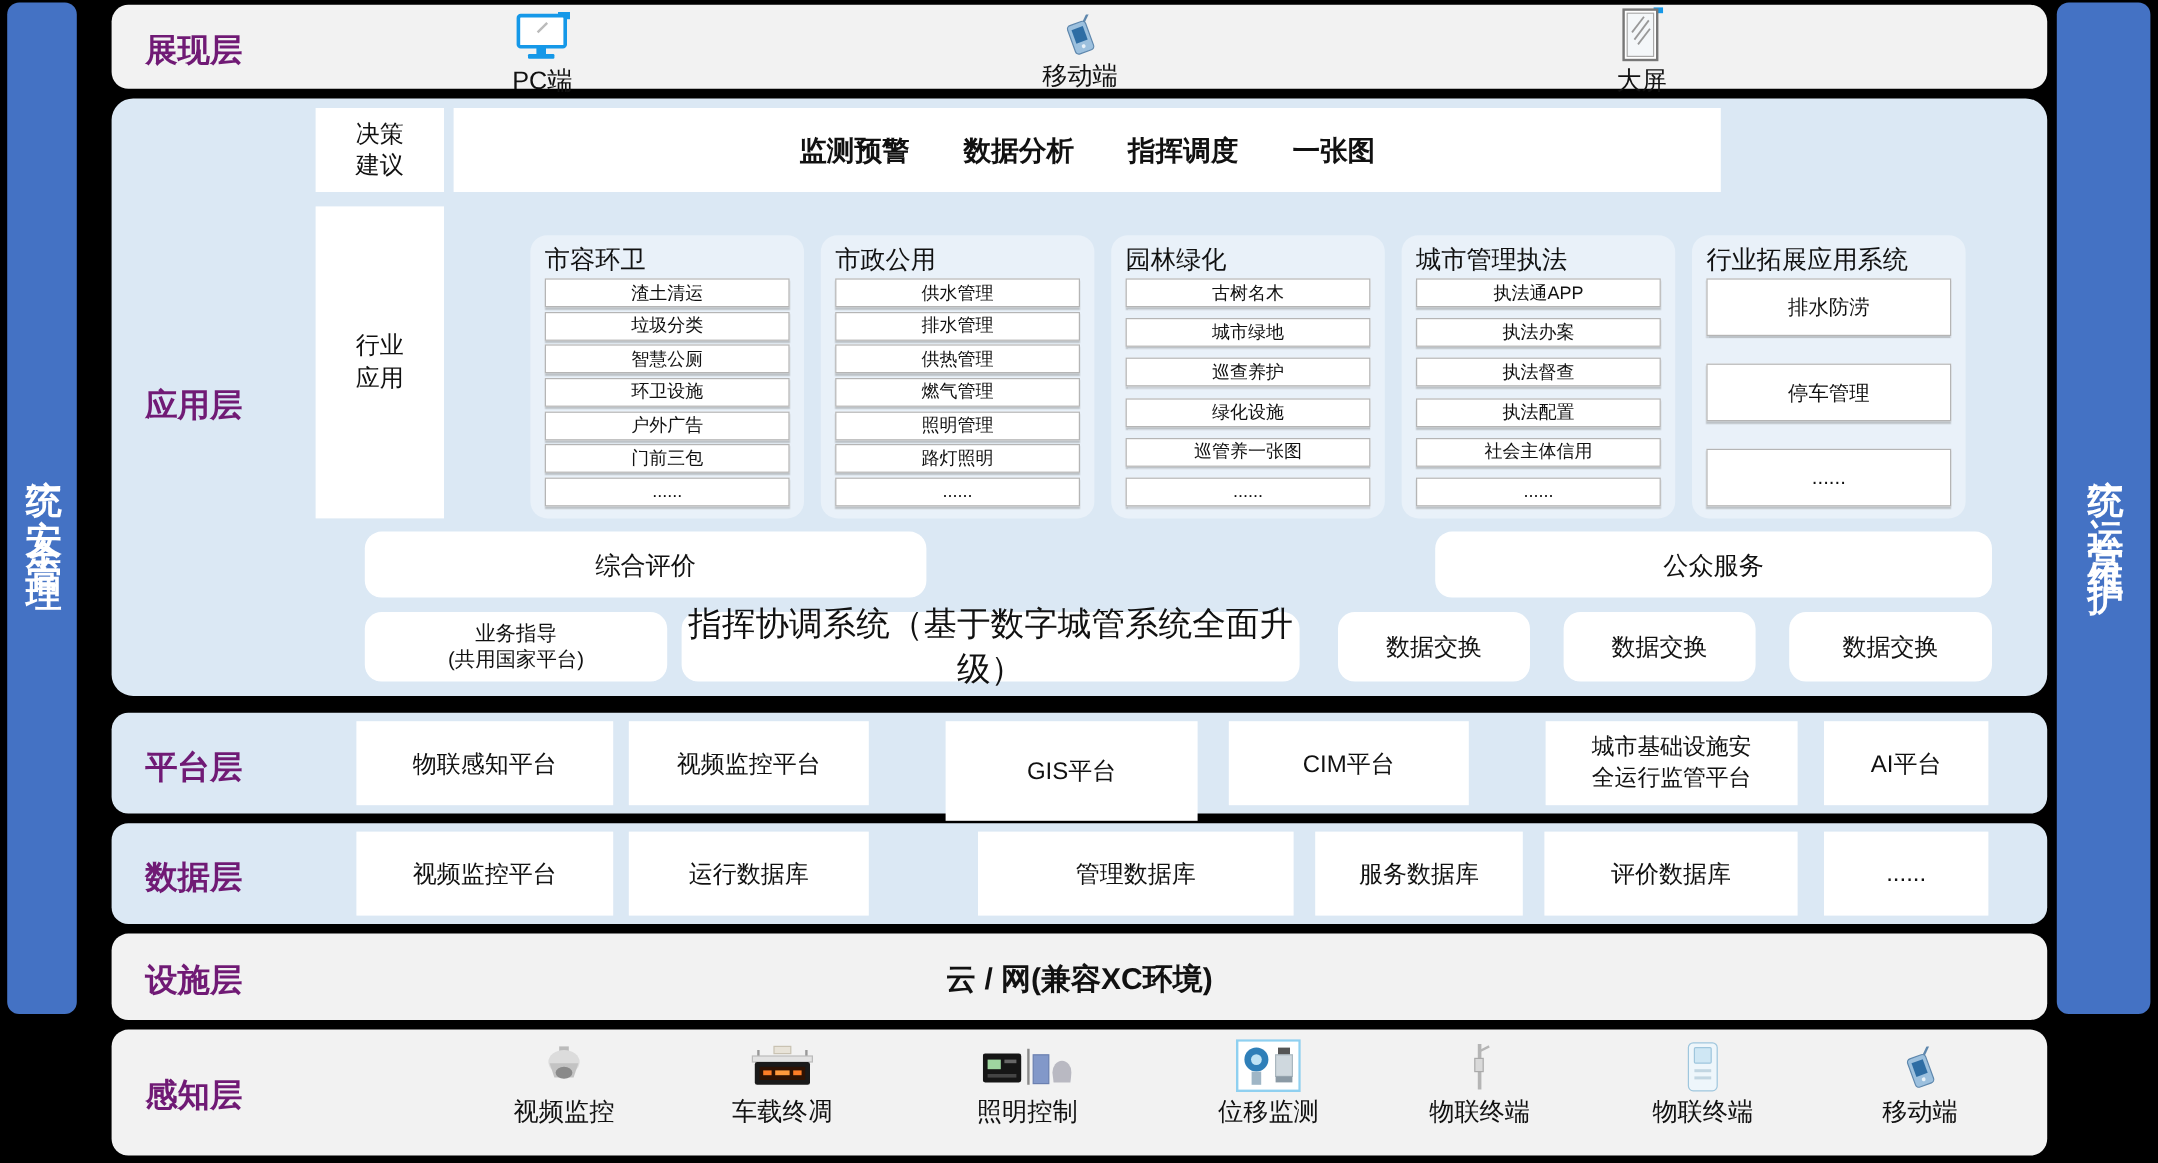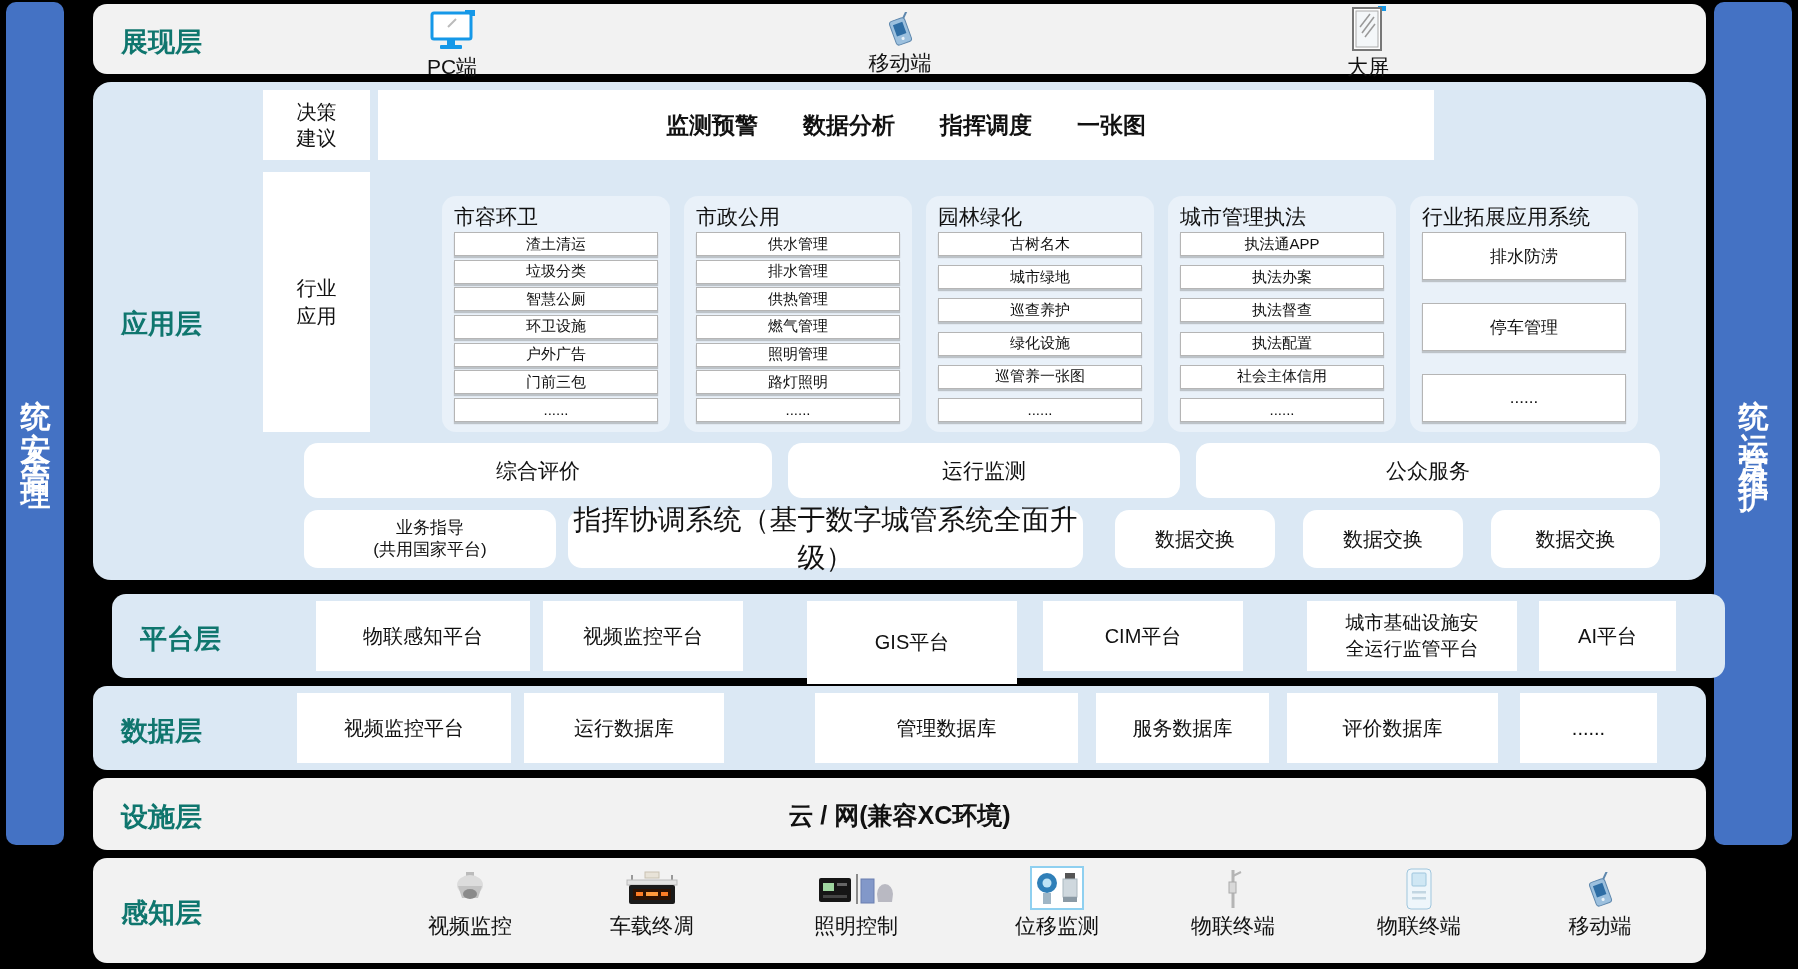--- a/index.html
+++ b/index.html
@@ -4,21 +4,21 @@
 <style>
   html,body{margin:0;padding:0;background:#000;}
   .stage{position:relative;width:1798px;height:969px;background:#000;overflow:hidden;
          font-family:"Liberation Sans","DejaVu Sans",sans-serif;color:#111;}
   .vbar{position:absolute;top:2px;height:843px;background:#4472c4;border-radius:10px;
         color:#fff;font-weight:700;font-size:30px;writing-mode:vertical-rl;text-orientation:upright;
         letter-spacing:16px;display:flex;align-items:center;justify-content:center;}
   .row{position:absolute;left:93px;width:1613px;border-radius:14px;}
   .gray{background:#f2f2f2;}
   .blue{background:#dbe8f4;}
-  .layer-label{position:absolute;left:28px;font-size:27px;font-weight:700;color:#0f766e;white-space:nowrap;}
+  .layer-label{position:absolute;left:28px;font-size:27px;font-weight:700;color:#701a75;white-space:nowrap;}
   .wbox{position:absolute;background:#fff;display:flex;align-items:center;justify-content:center;text-align:center;}
   .rbox{border-radius:14px;}
   .prewrap{white-space:pre-line;}
   .pres-item{position:absolute;top:2px;width:100px;display:flex;flex-direction:column;align-items:center;}
   .pres-item .cap{font-size:21px;margin-top:1px;}
   .col-card{background:#e9f1f9;border-radius:14px;width:228px;display:flex;flex-direction:column;
             padding:6px 12px 10px 12px;box-sizing:border-box;}
   .col-title{font-size:21px;text-align:left;height:30px;line-height:30px;flex:none;}
   .col-items{flex:1;display:flex;flex-direction:column;justify-content:space-between;}
   .item{background:#fff;border:1px solid #b5b5b5;box-shadow:0 2px 1px rgba(110,110,110,.35);
@@ -75,21 +75,21 @@
           <line x1="10" y1="21" x2="20" y2="8" stroke="#999" stroke-width="1.5"></line>
           <line x1="12" y1="27" x2="24" y2="11" stroke="#999" stroke-width="1.5"></line>
           <line x1="15" y1="31" x2="25" y2="18" stroke="#999" stroke-width="1.5"></line>
         </svg>
       </span>
       <span class="cap">大屏</span>
     </div>
   </div>
 
   <div class="row blue" style="top:82px;height:498px;border-radius:18px;">
-    <div class="layer-label" style="top:224px;">应用层</div>
+    <div class="layer-label" style="top:238px;">应用层</div>
 
     <div class="wbox prewrap" style="left:170px;top:8px;width:107px;height:70px;font-size:20px;line-height:1.3;">决策
 建议</div>
 
     <div class="wbox" style="left:285px;top:8px;width:1056px;height:70px;gap:45px;font-size:23px;font-weight:700;">
       <span>监测预警</span>
       <span>数据分析</span>
       <span>指挥调度</span>
       <span>一张图</span>
     </div>
@@ -153,32 +153,31 @@
         <div class="col-title">行业拓展应用系统</div>
         <div class="col-items">
           <div class="item tall">排水防涝</div>
           <div class="item tall">停车管理</div>
           <div class="item tall">......</div>
         </div>
       </div>
     </div>
 
     <div class="wbox rbox" style="left:211px;top:361px;width:468px;height:55px;font-size:21px;">综合评价</div>
-    <div class="wbox rbox" style="left:695px;top:361px;width:392px;height:55px;font-size:21px;">运行监测</div>
     <div class="wbox rbox" style="left:1103px;top:361px;width:464px;height:55px;font-size:21px;">公众服务</div>
 
     <div class="wbox rbox prewrap" style="left:211px;top:428px;width:252px;height:58px;font-size:17px;line-height:1.3;">业务指导
 (共用国家平台)</div>
     <div class="wbox rbox" style="left:475px;top:428px;width:515px;height:58px;font-size:28px;">指挥协调系统（基于数字城管系统全面升级）</div>
     <div class="wbox rbox" style="left:1022px;top:428px;width:160px;height:58px;font-size:20px;">数据交换</div>
     <div class="wbox rbox" style="left:1210px;top:428px;width:160px;height:58px;font-size:20px;">数据交换</div>
     <div class="wbox rbox" style="left:1398px;top:428px;width:169px;height:58px;font-size:20px;">数据交换</div>
   </div>
 
-  <div class="row blue" style="top:594px;height:84px;margin-left:19px;">
+  <div class="row blue" style="top:594px;height:84px;">
     <div class="layer-label" style="top:27px;">平台层</div>
     <div class="wbox" style="left:204px;top:7px;width:214px;height:70px;font-size:20px;">物联感知平台</div>
     <div class="wbox" style="left:431px;top:7px;width:200px;height:70px;font-size:20px;">视频监控平台</div>
     <div class="wbox" style="left:695px;top:7px;width:210px;height:83px;font-size:20px;">GIS平台</div>
     <div class="wbox" style="left:931px;top:7px;width:200px;height:70px;font-size:20px;">CIM平台</div>
     <div class="wbox prewrap" style="left:1195px;top:7px;width:210px;height:70px;font-size:19px;line-height:1.35;">城市基础设施安
 全运行监管平台</div>
     <div class="wbox" style="left:1427px;top:7px;width:137px;height:70px;font-size:20px;">AI平台</div>
   </div>
 

